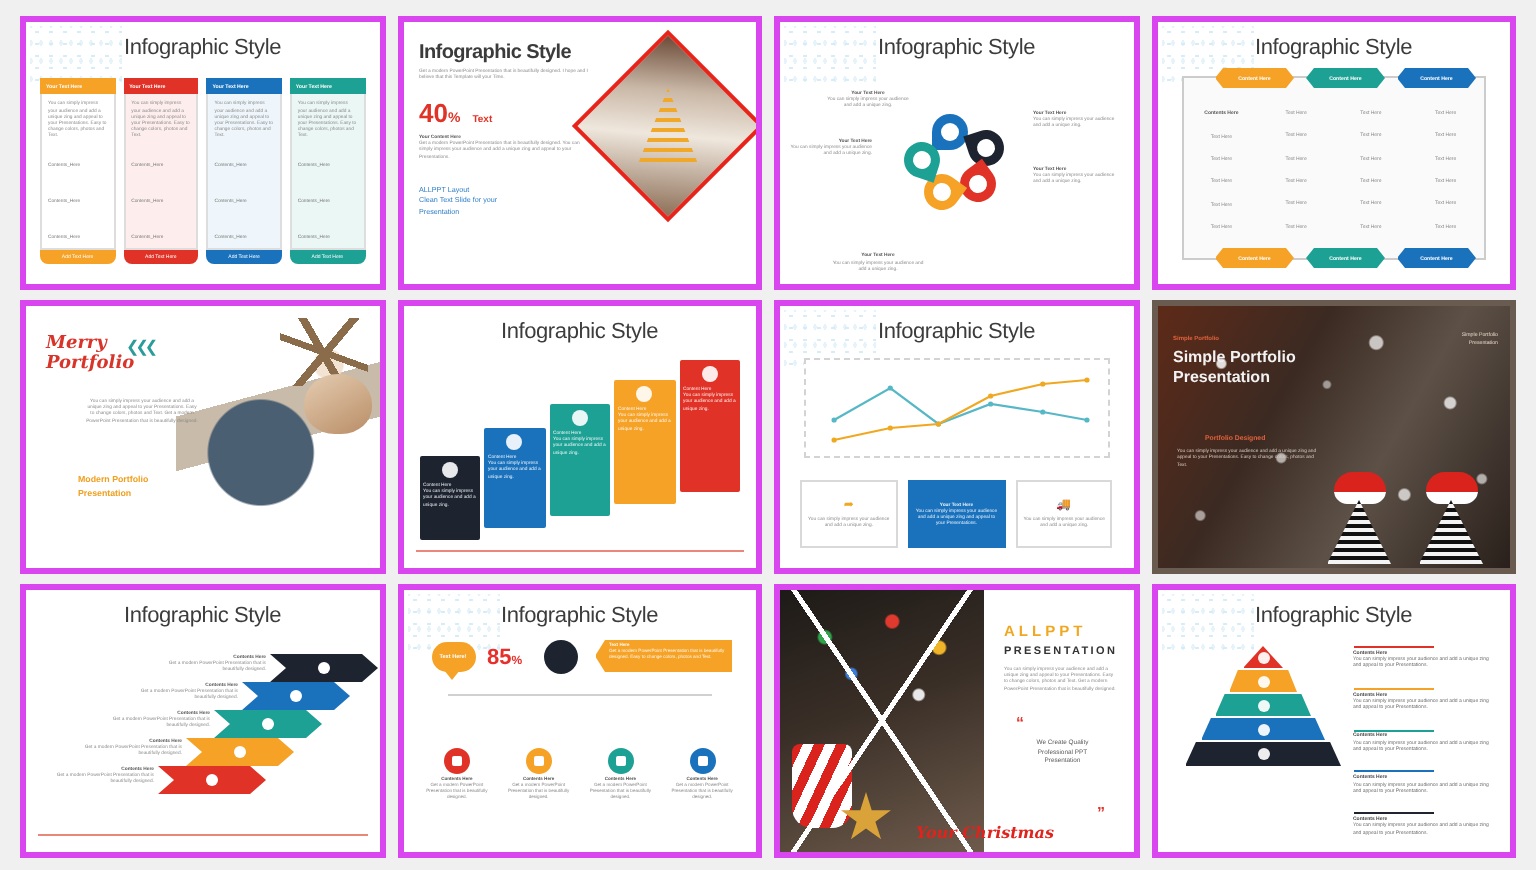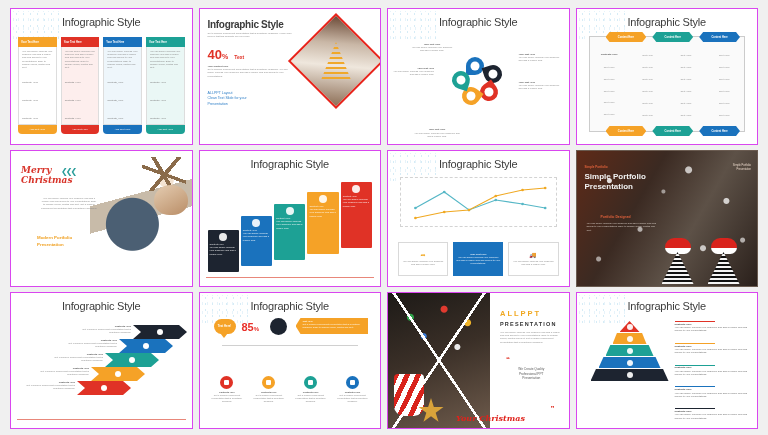--- a/index.html
+++ b/index.html
@@ -42,21 +42,21 @@
   .grid{
     flex:1 1 auto;
     display:grid;
     grid-template-columns:repeat(4,1fr);
     grid-template-rows:repeat(3,1fr);
     gap:5px 6px;
     padding:0 2px;
   }
   .slide{
     background:#ffffff;
-    border:1px solid #d946ef;
+    border:3px solid #d946ef;
     position:relative;
     overflow:hidden;
     box-sizing:border-box;
   }
   .slide.dark{background:#241b17;border-color:#6a5b50;}
   .snow{
     position:absolute;left:2px;top:2px;width:46px;height:30px;
     background-image:
       radial-gradient(#cfe9f5 0.8px,transparent 0.9px),
       radial-gradient(#e3f2fa 0.8px,transparent 0.9px);
@@ -439,21 +439,21 @@
               <span>Content Here</span>
             </div>
         </div>
       </div>
     </div>
 
     <div class="slide">
       <div class="deer"></div>
       <div class="xmas-script">
         <span>Merry</span><br>
-        <span>Christmas</span>
+        <span>Portfolio</span>
       </div>
       <div class="sleigh">❮❮❮</div>
       <div class="s5-txt">
         <span class="tiny">You can simply impress your audience and add a unique zing and appeal to your Presentations. Easy to change colors, photos and Text. Get a modern PowerPoint Presentation that is beautifully designed.</span>
       </div>
       <div class="s5-cta">
         <span>Modern Portfolio</span><br>
         <span>Presentation</span>
       </div>
     </div>

